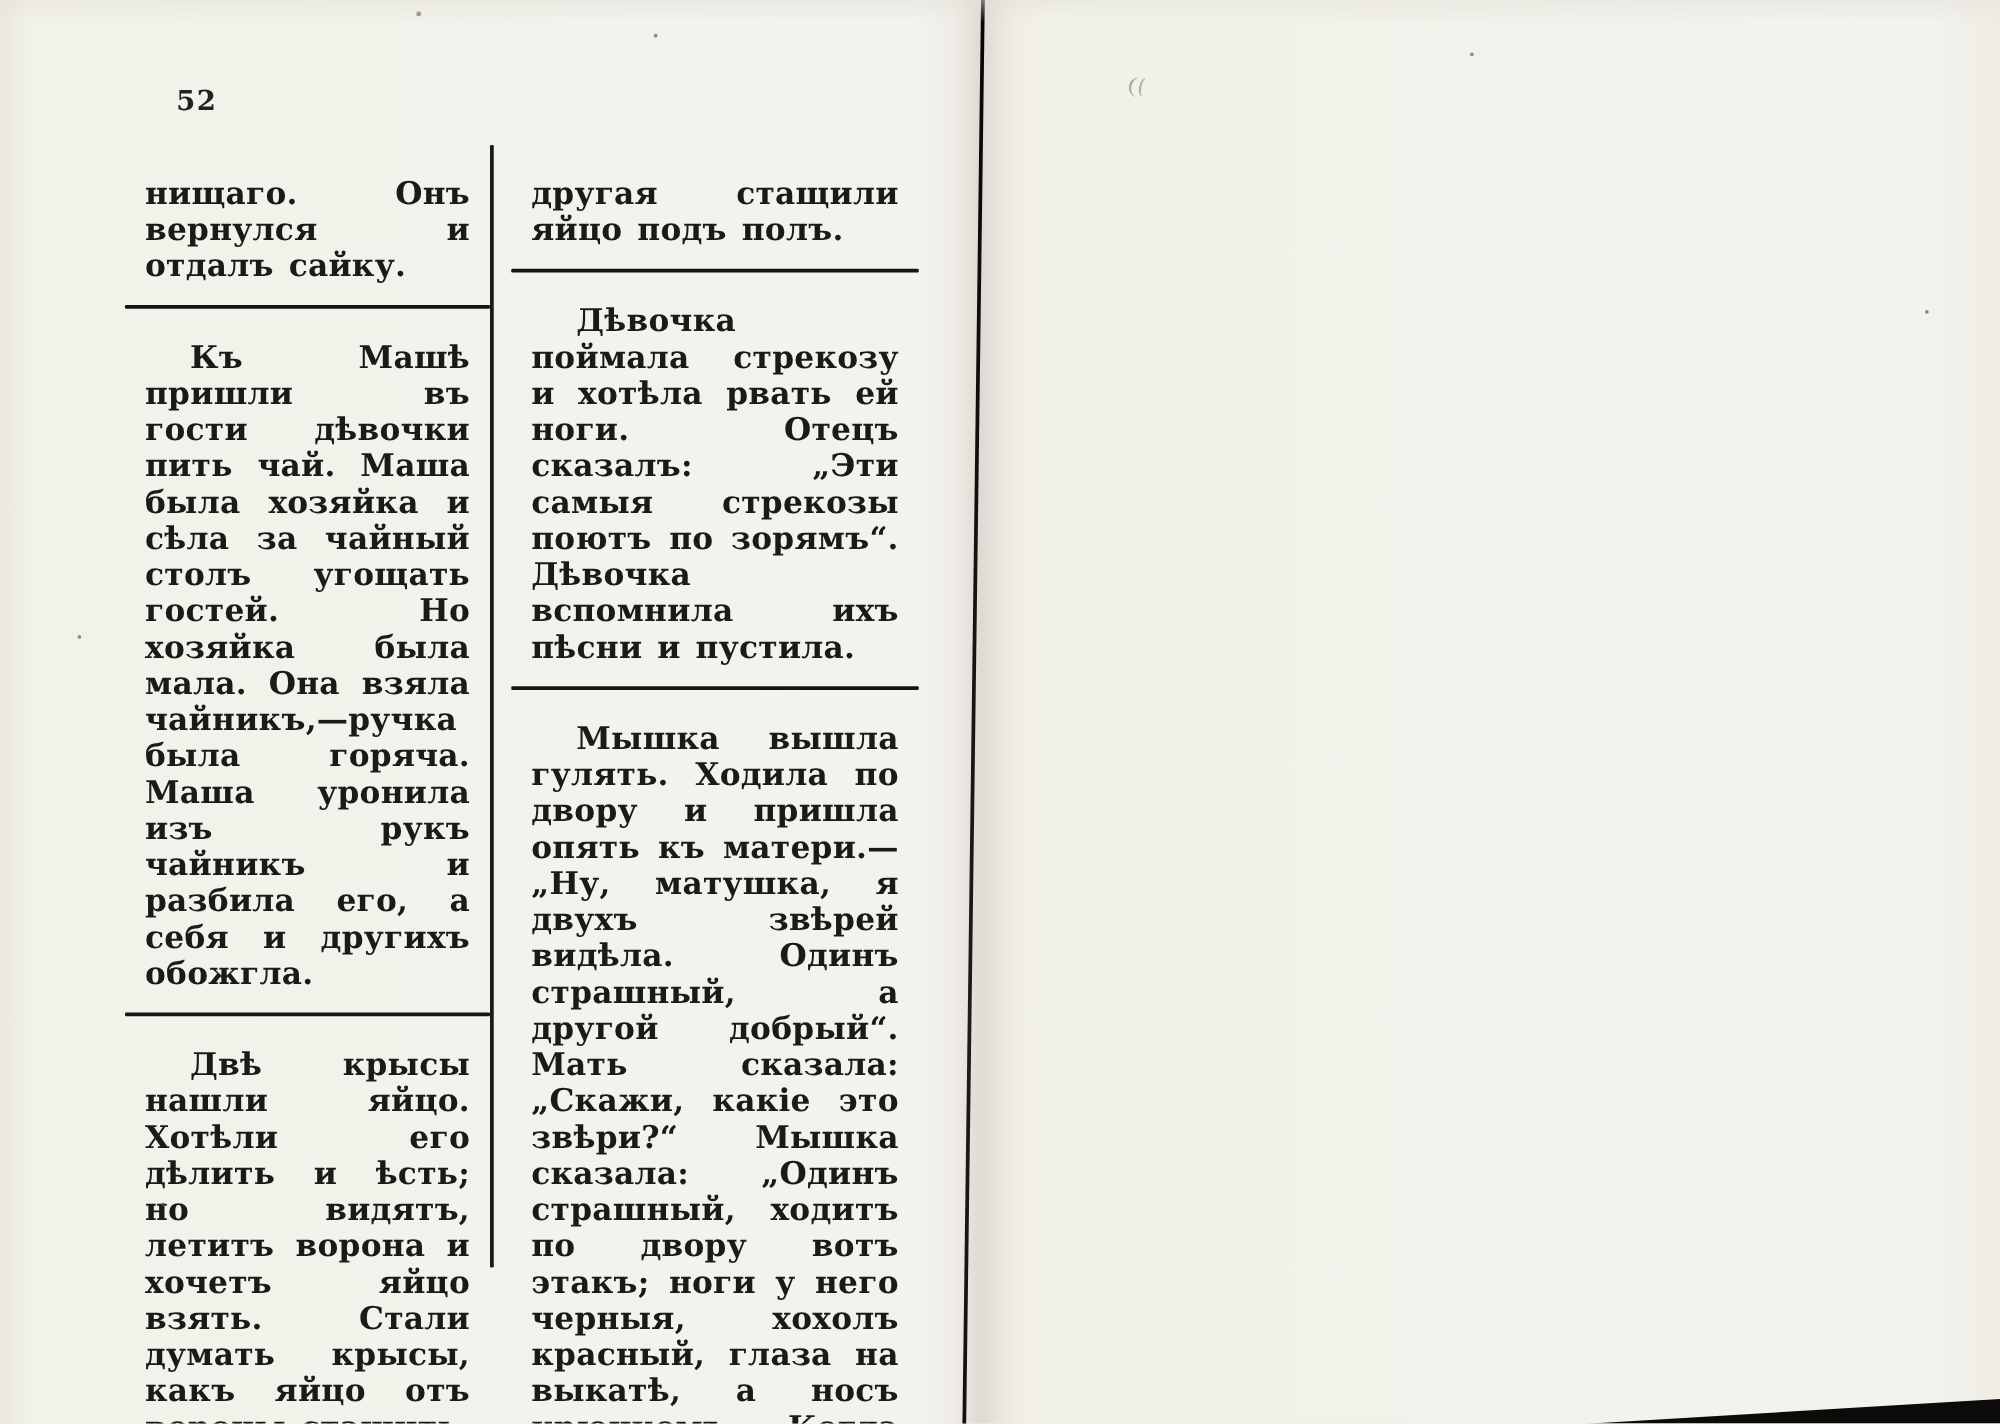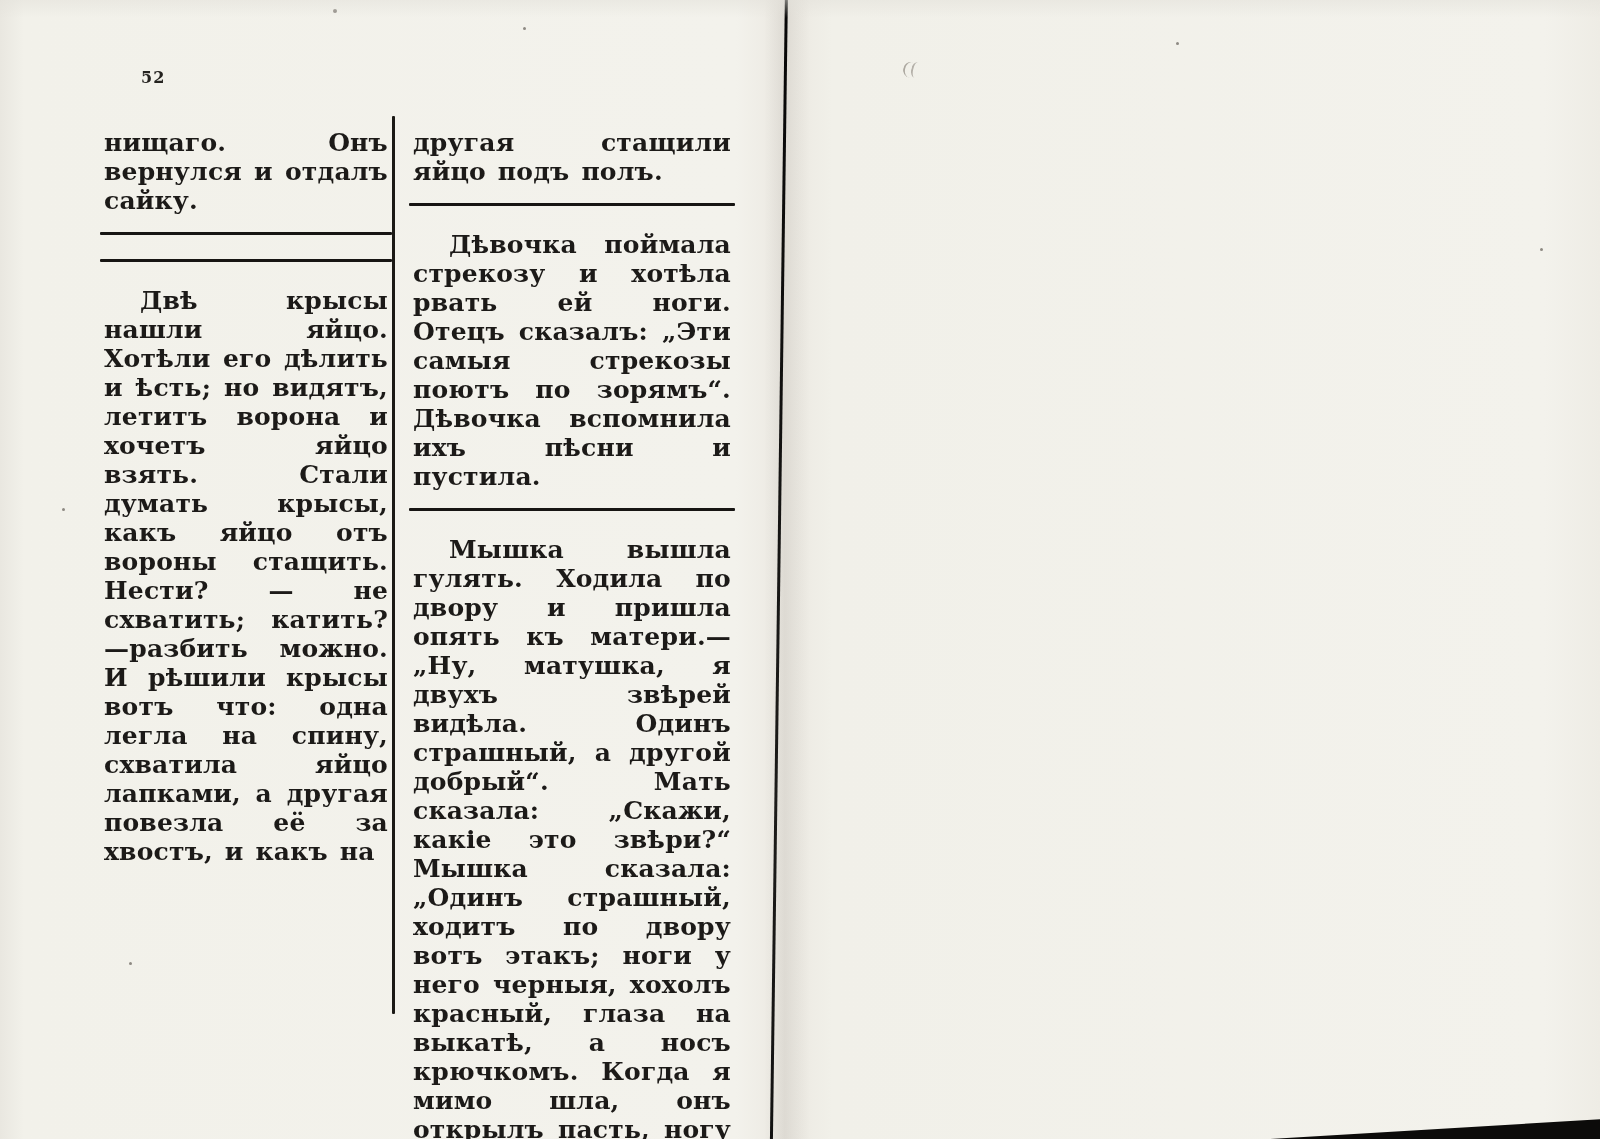--- a/index.html
+++ b/index.html
@@ -11,30 +11,30 @@
     font-family:"DejaVu Serif", serif;
     color:#1c1a18;
   }
   .scan::after{ 
     content:"";position:absolute;left:0;top:0;width:100%;height:18px;
     background:linear-gradient(#e3e1da88, transparent);pointer-events:none;
   }
   .page{position:absolute;top:0;height:1139px;}
   .page-left{left:0;width:785px;}
   .page-right{left:800px;width:800px;}
-  .page-number{position:absolute;font-size:16px;font-weight:700;letter-spacing:1px;color:#24221f;}
+  .page-number{position:absolute;font-size:22px;font-weight:700;letter-spacing:1px;color:#24221f;}
   .pn-52{left:141px;top:68px;}
   .col{
     position:absolute;text-align:justify;
     font-weight:700;font-size:25px;line-height:29px;
     letter-spacing:0.2px;word-spacing:3px;
   }
   .col-1{left:100px;top:124px;width:292px;}
   .col-2{left:409px;top:124px;width:326px;}
-  .para{margin:4px;}
+  .para{margin:16px;}
   .para.indent{text-indent:36px;}
   .rule{height:3px;background:#171513;margin:17px 0 24px 0;border-radius:1px;}
   .vrule{position:absolute;width:3px;background:#1b1915;border-radius:1px;}
   .vrule-52{left:392px;top:116px;height:898px;}
   .binding-shadow{
     position:absolute;left:764px;top:0;width:46px;height:1139px;
     background:linear-gradient(90deg, rgba(60,55,48,0) 0%, rgba(60,55,48,.08) 45%, rgba(60,55,48,0) 100%);
   }
   .binding-line{
     position:absolute;left:785px;top:-12px;width:3px;height:1165px;
@@ -60,20 +60,21 @@
 </head>
 <body>
 
 <div class="scan">
 
   <div class="page page-left">
     <div class="page-number pn-52">52</div>
     <div class="col col-1">
         <p class="para">нищаго. Онъ вернулся и отдалъ сайку.</p>
         <div class="rule"></div>
+        <p class="para indent">Къ Машѣ пришли въ гости дѣвочки пить чай. Маша была хозяйка и сѣла за чайный столъ угощать гостей. Но хозяйка была мала. Она взяла чайникъ,—ручка была горяча. Маша уронила изъ рукъ чайникъ и разбила его, а себя и другихъ обожгла.</p>
         <div class="rule"></div>
         <p class="para indent">Двѣ крысы нашли яйцо. Хотѣли его дѣлить и ѣсть; но видятъ, летитъ ворона и хочетъ яйцо взять. Стали думать крысы, какъ яйцо отъ вороны стащить. Нести? — не схватить; катить?—разбить можно. И рѣшили крысы вотъ что: одна легла на спину, схватила яйцо лапками, а другая повезла её за хвостъ, и какъ на</p>
       </div>
     <div class="col col-2">
         <p class="para">другая стащили яйцо подъ полъ.</p>
         <div class="rule"></div>
         <p class="para indent">Дѣвочка поймала стрекозу и хотѣла рвать ей ноги. Отецъ сказалъ: „Эти самыя стрекозы поютъ по зорямъ“. Дѣвочка вспомнила ихъ пѣсни и пустила.</p>
         <div class="rule"></div>
         <p class="para indent">Мышка вышла гулять. Ходила по двору и пришла опять къ матери.—„Ну, матушка, я двухъ звѣрей видѣла. Одинъ страшный, а другой добрый“. Мать сказала: „Скажи, какіе это звѣри?“ Мышка сказала: „Одинъ страшный, ходитъ по двору вотъ этакъ; ноги у него черныя, хохолъ красный, глаза на выкатѣ, а носъ крючкомъ. Когда я мимо шла, онъ открылъ пасть, ногу поднялъ и сталъ кричать такъ</p>
       </div>

